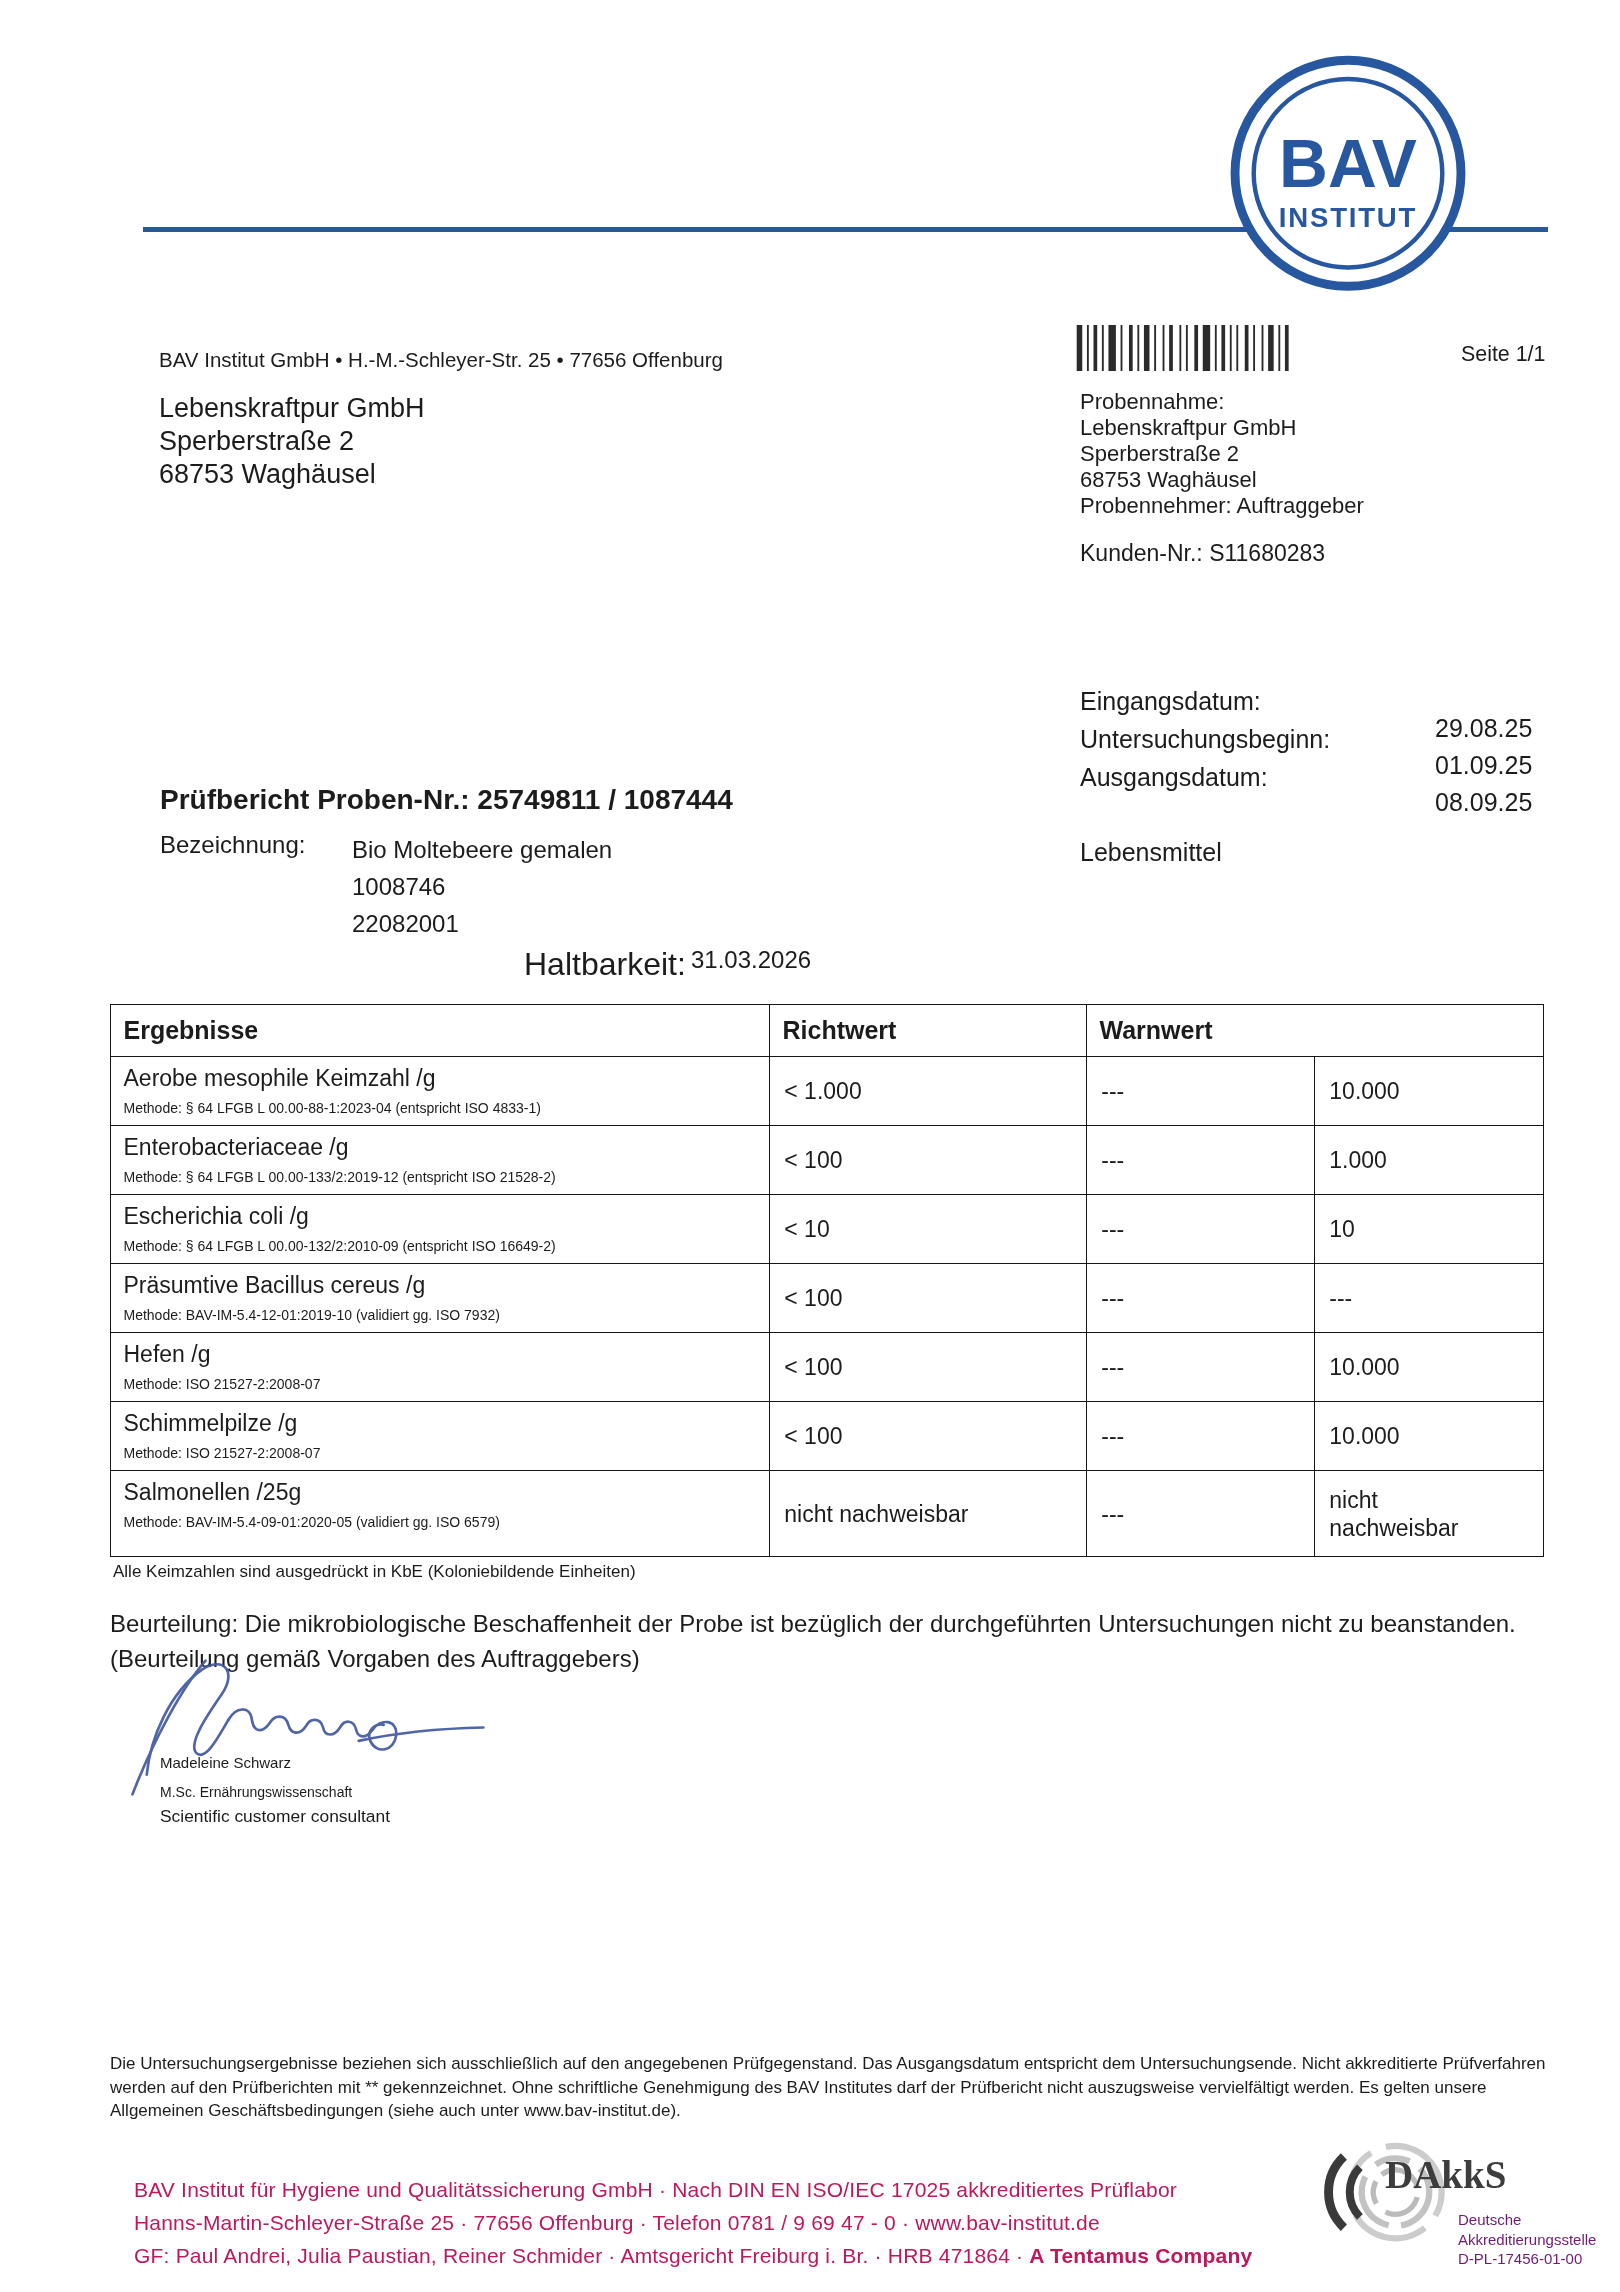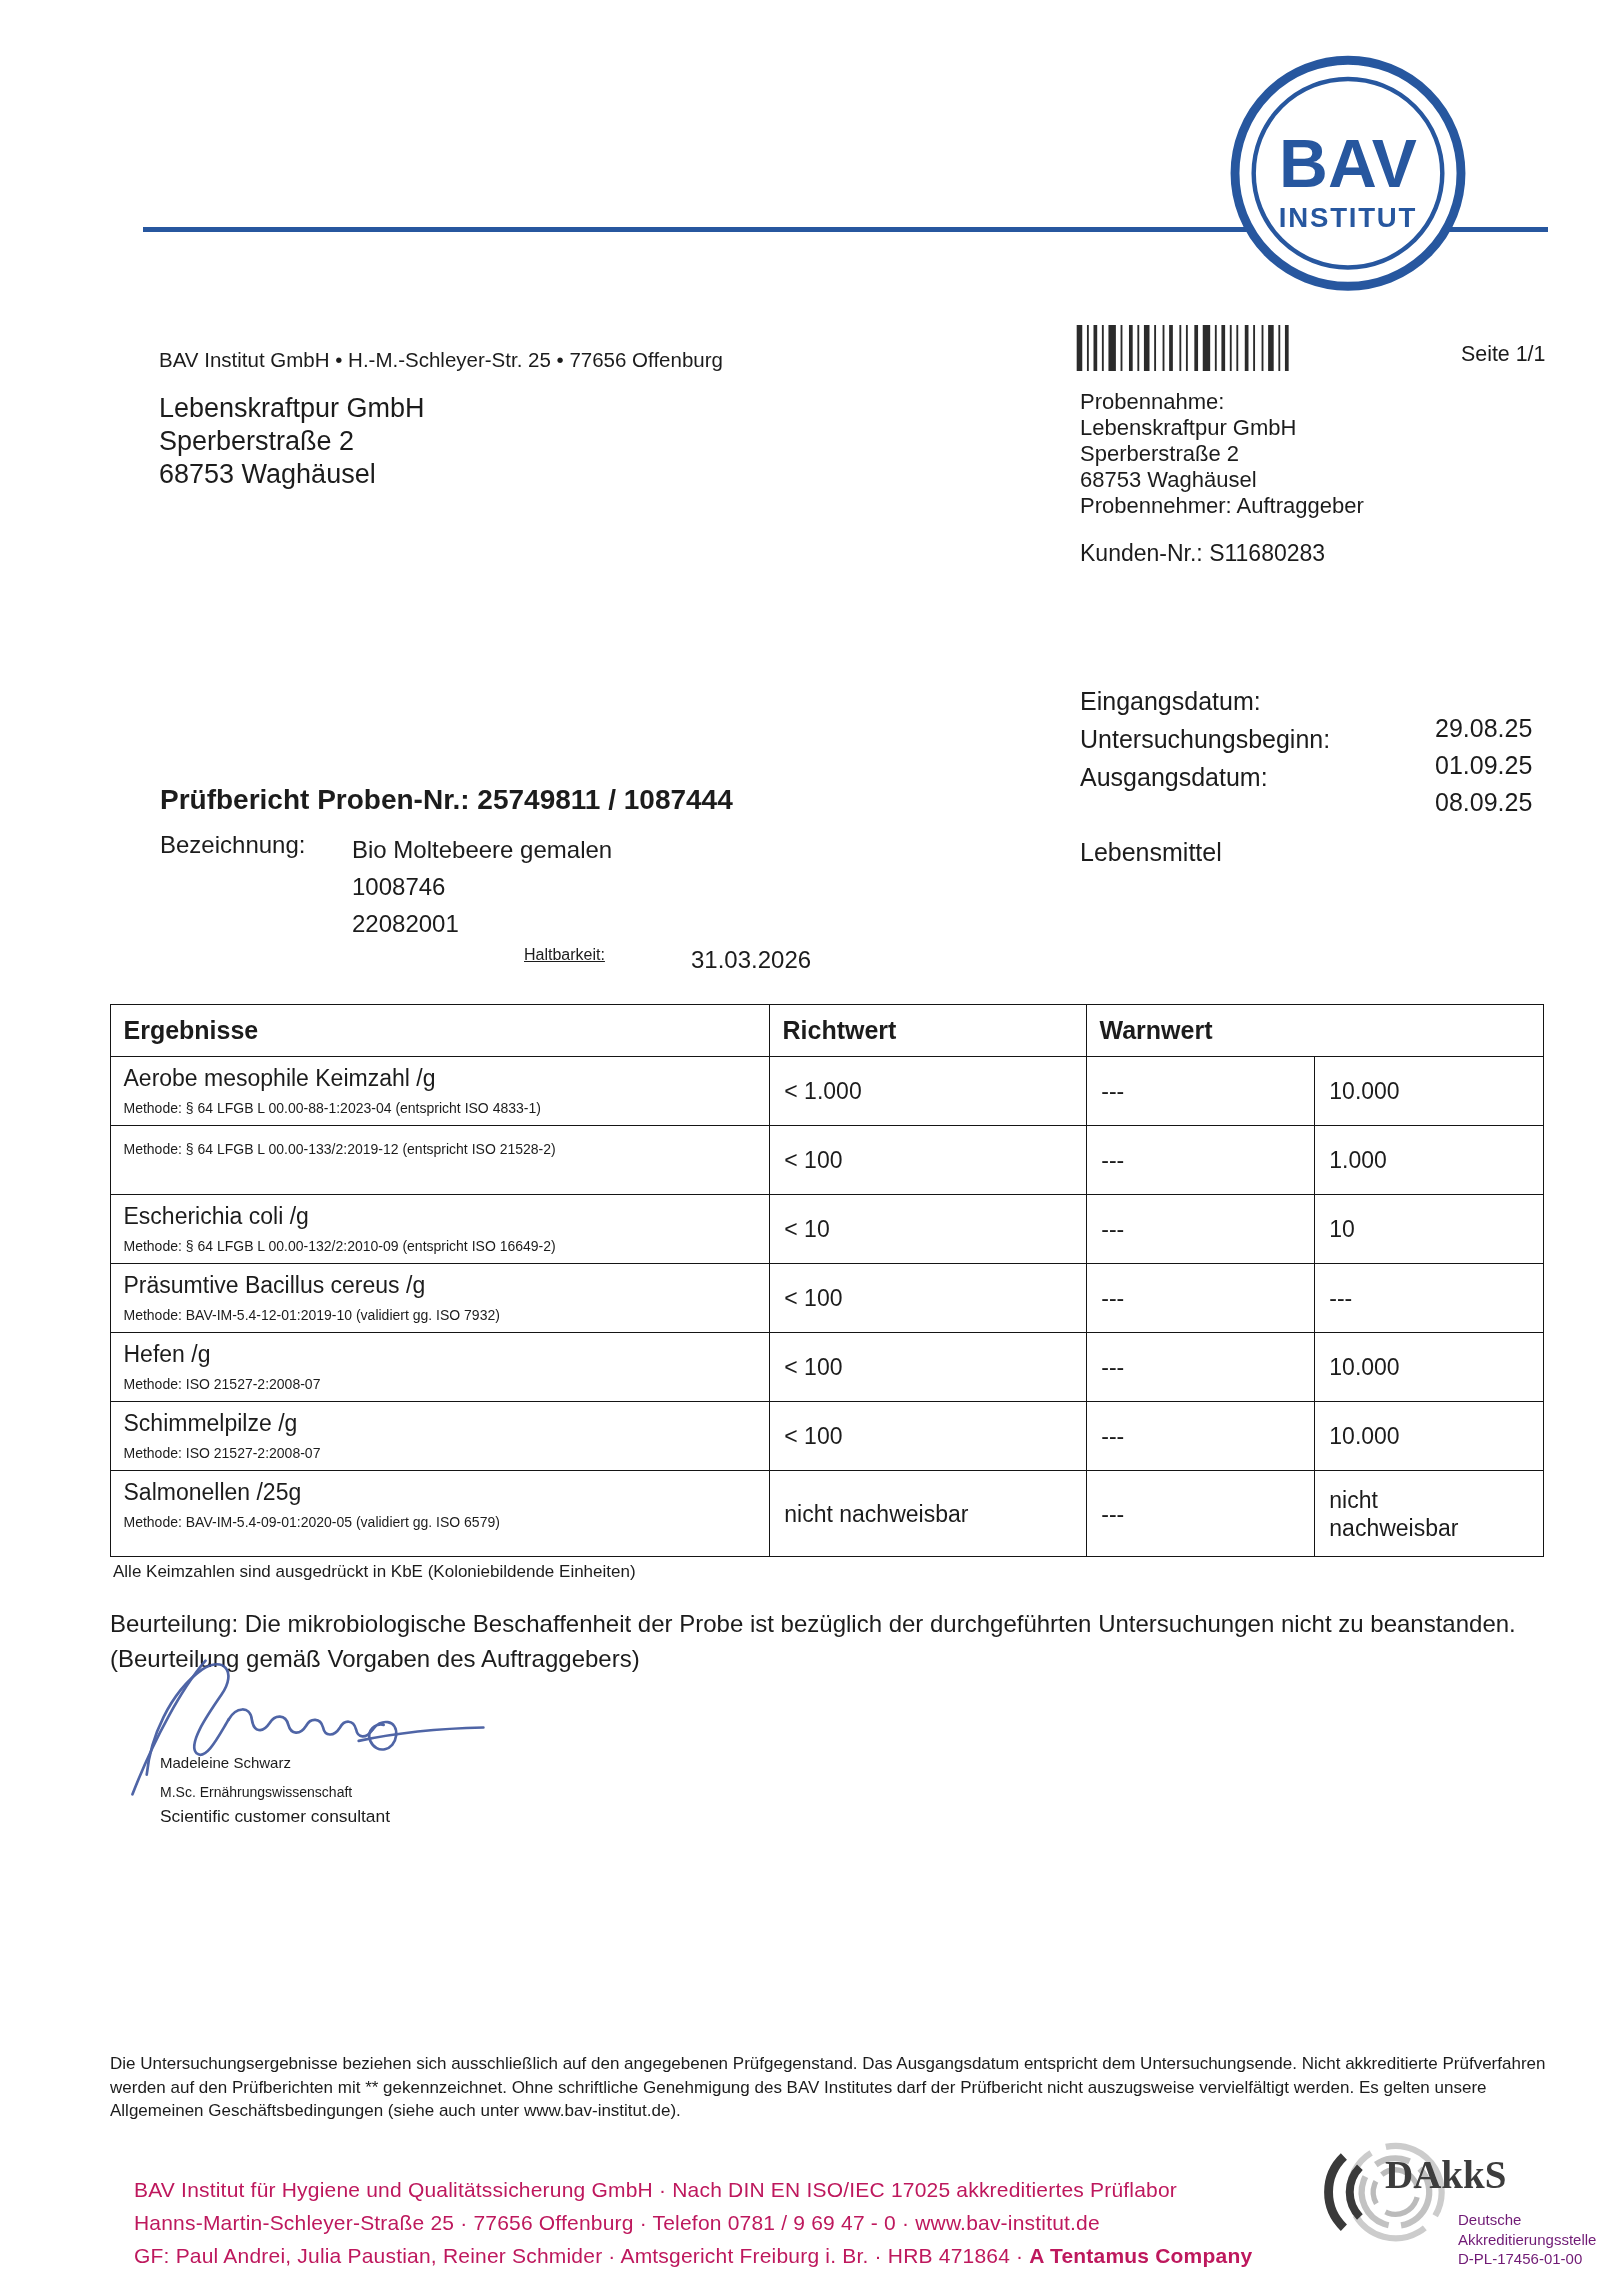--- a/index.html
+++ b/index.html
@@ -16,21 +16,21 @@
   #barcode-wrap{left:1076px;top:325px;z-index:1;}
   #page-no{left:1461px;top:342px;font-size:21.4px;}
   #sampling{left:1080px;top:389px;font-size:22px;line-height:26px;}
   #customer-no{left:1080px;top:540px;font-size:23px;}
   #date-labels{left:1080px;top:682px;font-size:25px;line-height:38px;}
   #date-values{left:1435px;top:710px;font-size:25px;line-height:37px;}
   #category{left:1080px;top:838px;font-size:25px;}
   #report-title{left:160px;top:784px;font-size:28px;font-weight:bold;}
   #bez-label{left:160px;top:831px;font-size:24px;}
   #bez-values{left:352px;top:831px;font-size:24px;line-height:37px;}
-  #halt-label{left:524px;top:946px;font-size:16px;text-decoration:underline;}
+  #halt-label{left:524px;top:946px;font-size:32px;}
   #halt-value{left:691px;top:946px;font-size:24px;}
   
   #results-table{left:110px;top:1004px;width:1434px;border:1.8px solid #151515;box-sizing:border-box;z-index:1;}
   .trow{display:grid;grid-template-columns:659px 317px 228px 1fr;border-top:1.8px solid #151515;}
   .trow:first-child{border-top:none;}
   .cell{border-right:1.8px solid #151515;box-sizing:border-box;}
   .cell:last-child{border-right:none;}
   .head-row{height:51px;}
   .head-row .cell{display:flex;align-items:center;padding-left:12.5px;font-size:25px;font-weight:bold;}
   .plan{font-weight:normal;font-size:20.5px;margin-left:8px;}
@@ -150,20 +150,21 @@
       <div class="a-name">Aerobe mesophile Keimzahl /g</div>
       <div class="a-method">Methode: § 64 LFGB L 00.00-88-1:2023-04 (entspricht ISO 4833-1)</div>
     </div>
     <div class="cell val-cell">&lt; 1.000</div>
     <div class="cell val-cell">---</div>
     <div class="cell val-cell">10.000</div>
   </div>
 
   <div class="trow data-row">
     <div class="cell analysis-cell">
+      <div class="a-name">Enterobacteriaceae /g</div>
       <div class="a-method">Methode: § 64 LFGB L 00.00-133/2:2019-12 (entspricht ISO 21528-2)</div>
     </div>
     <div class="cell val-cell">&lt; 100</div>
     <div class="cell val-cell">---</div>
     <div class="cell val-cell">1.000</div>
   </div>
 
   <div class="trow data-row">
     <div class="cell analysis-cell">
       <div class="a-name">Escherichia coli /g</div>

